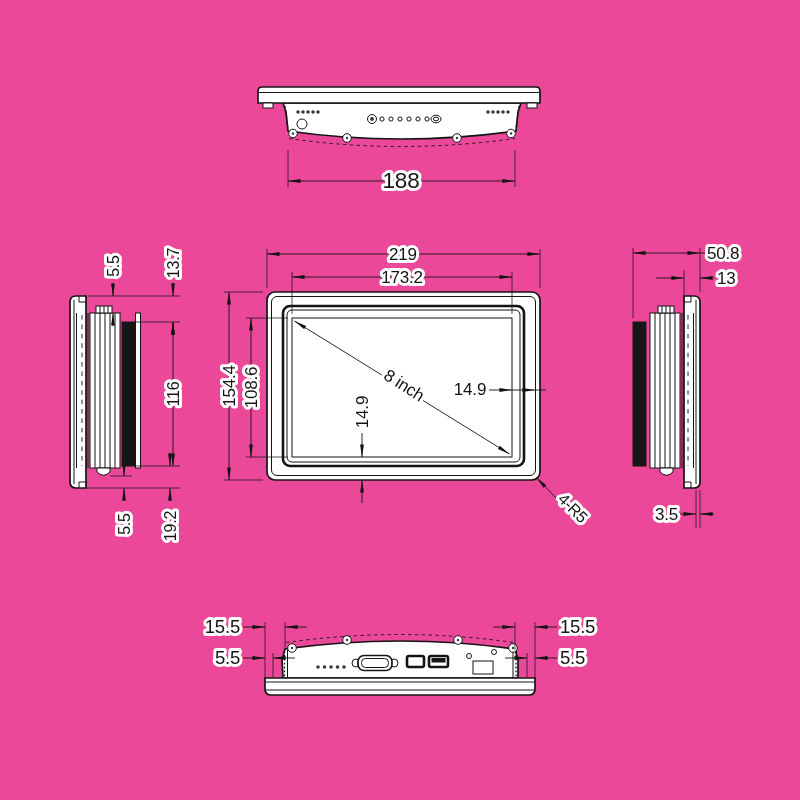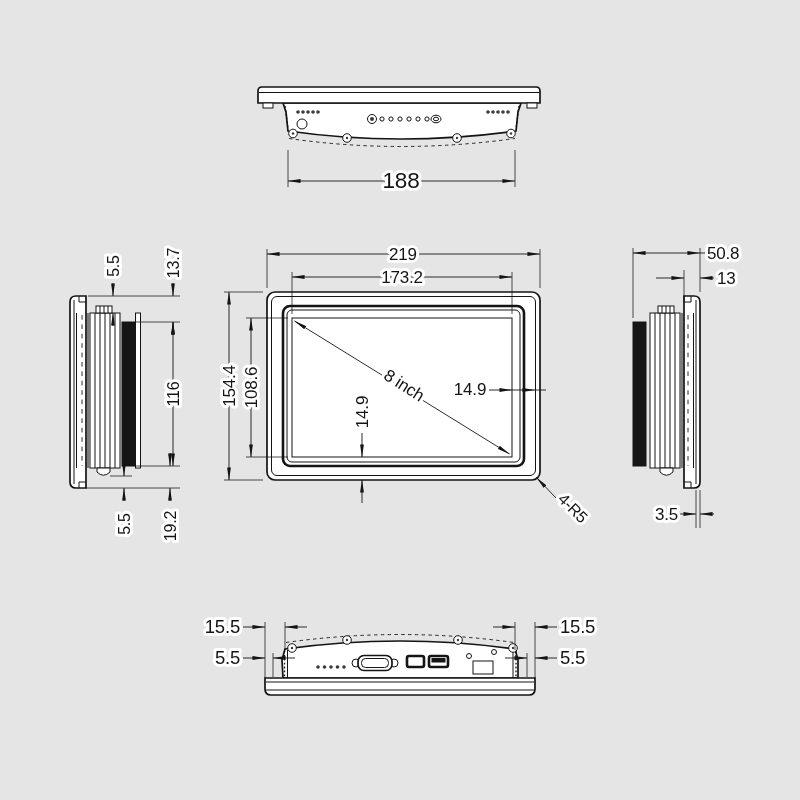--- a/index.html
+++ b/index.html
@@ -1,16 +1,16 @@
 <!DOCTYPE html>
 <html><head>
 <meta charset="utf-8">
 <style>
   html,body{margin:0;padding:0;background:#ffffff;}
-  .stage{width:800px;height:800px;background:#e5e5e5;position:relative;overflow:hidden;text-align:center;}
+  .stage{width:800px;height:800px;background:#ec4899;position:relative;overflow:hidden;text-align:center;}
   svg{display:block;}
   
   .o2{stroke:#141414;stroke-width:1.7;fill:none;}
   .o3{stroke:#141414;stroke-width:2.6;fill:none;}
   .o1{stroke:#141414;stroke-width:1;fill:none;}
   .w{fill:#ffffff;}
   .dim{stroke:#141414;stroke-width:0.9;fill:none;}
   .ext{stroke:#141414;stroke-width:0.75;fill:none;}
   .ser{stroke:#141414;stroke-width:1.3;stroke-dasharray:1.8 2.1;fill:none;}
   .blk{fill:#161616;stroke:#161616;}

